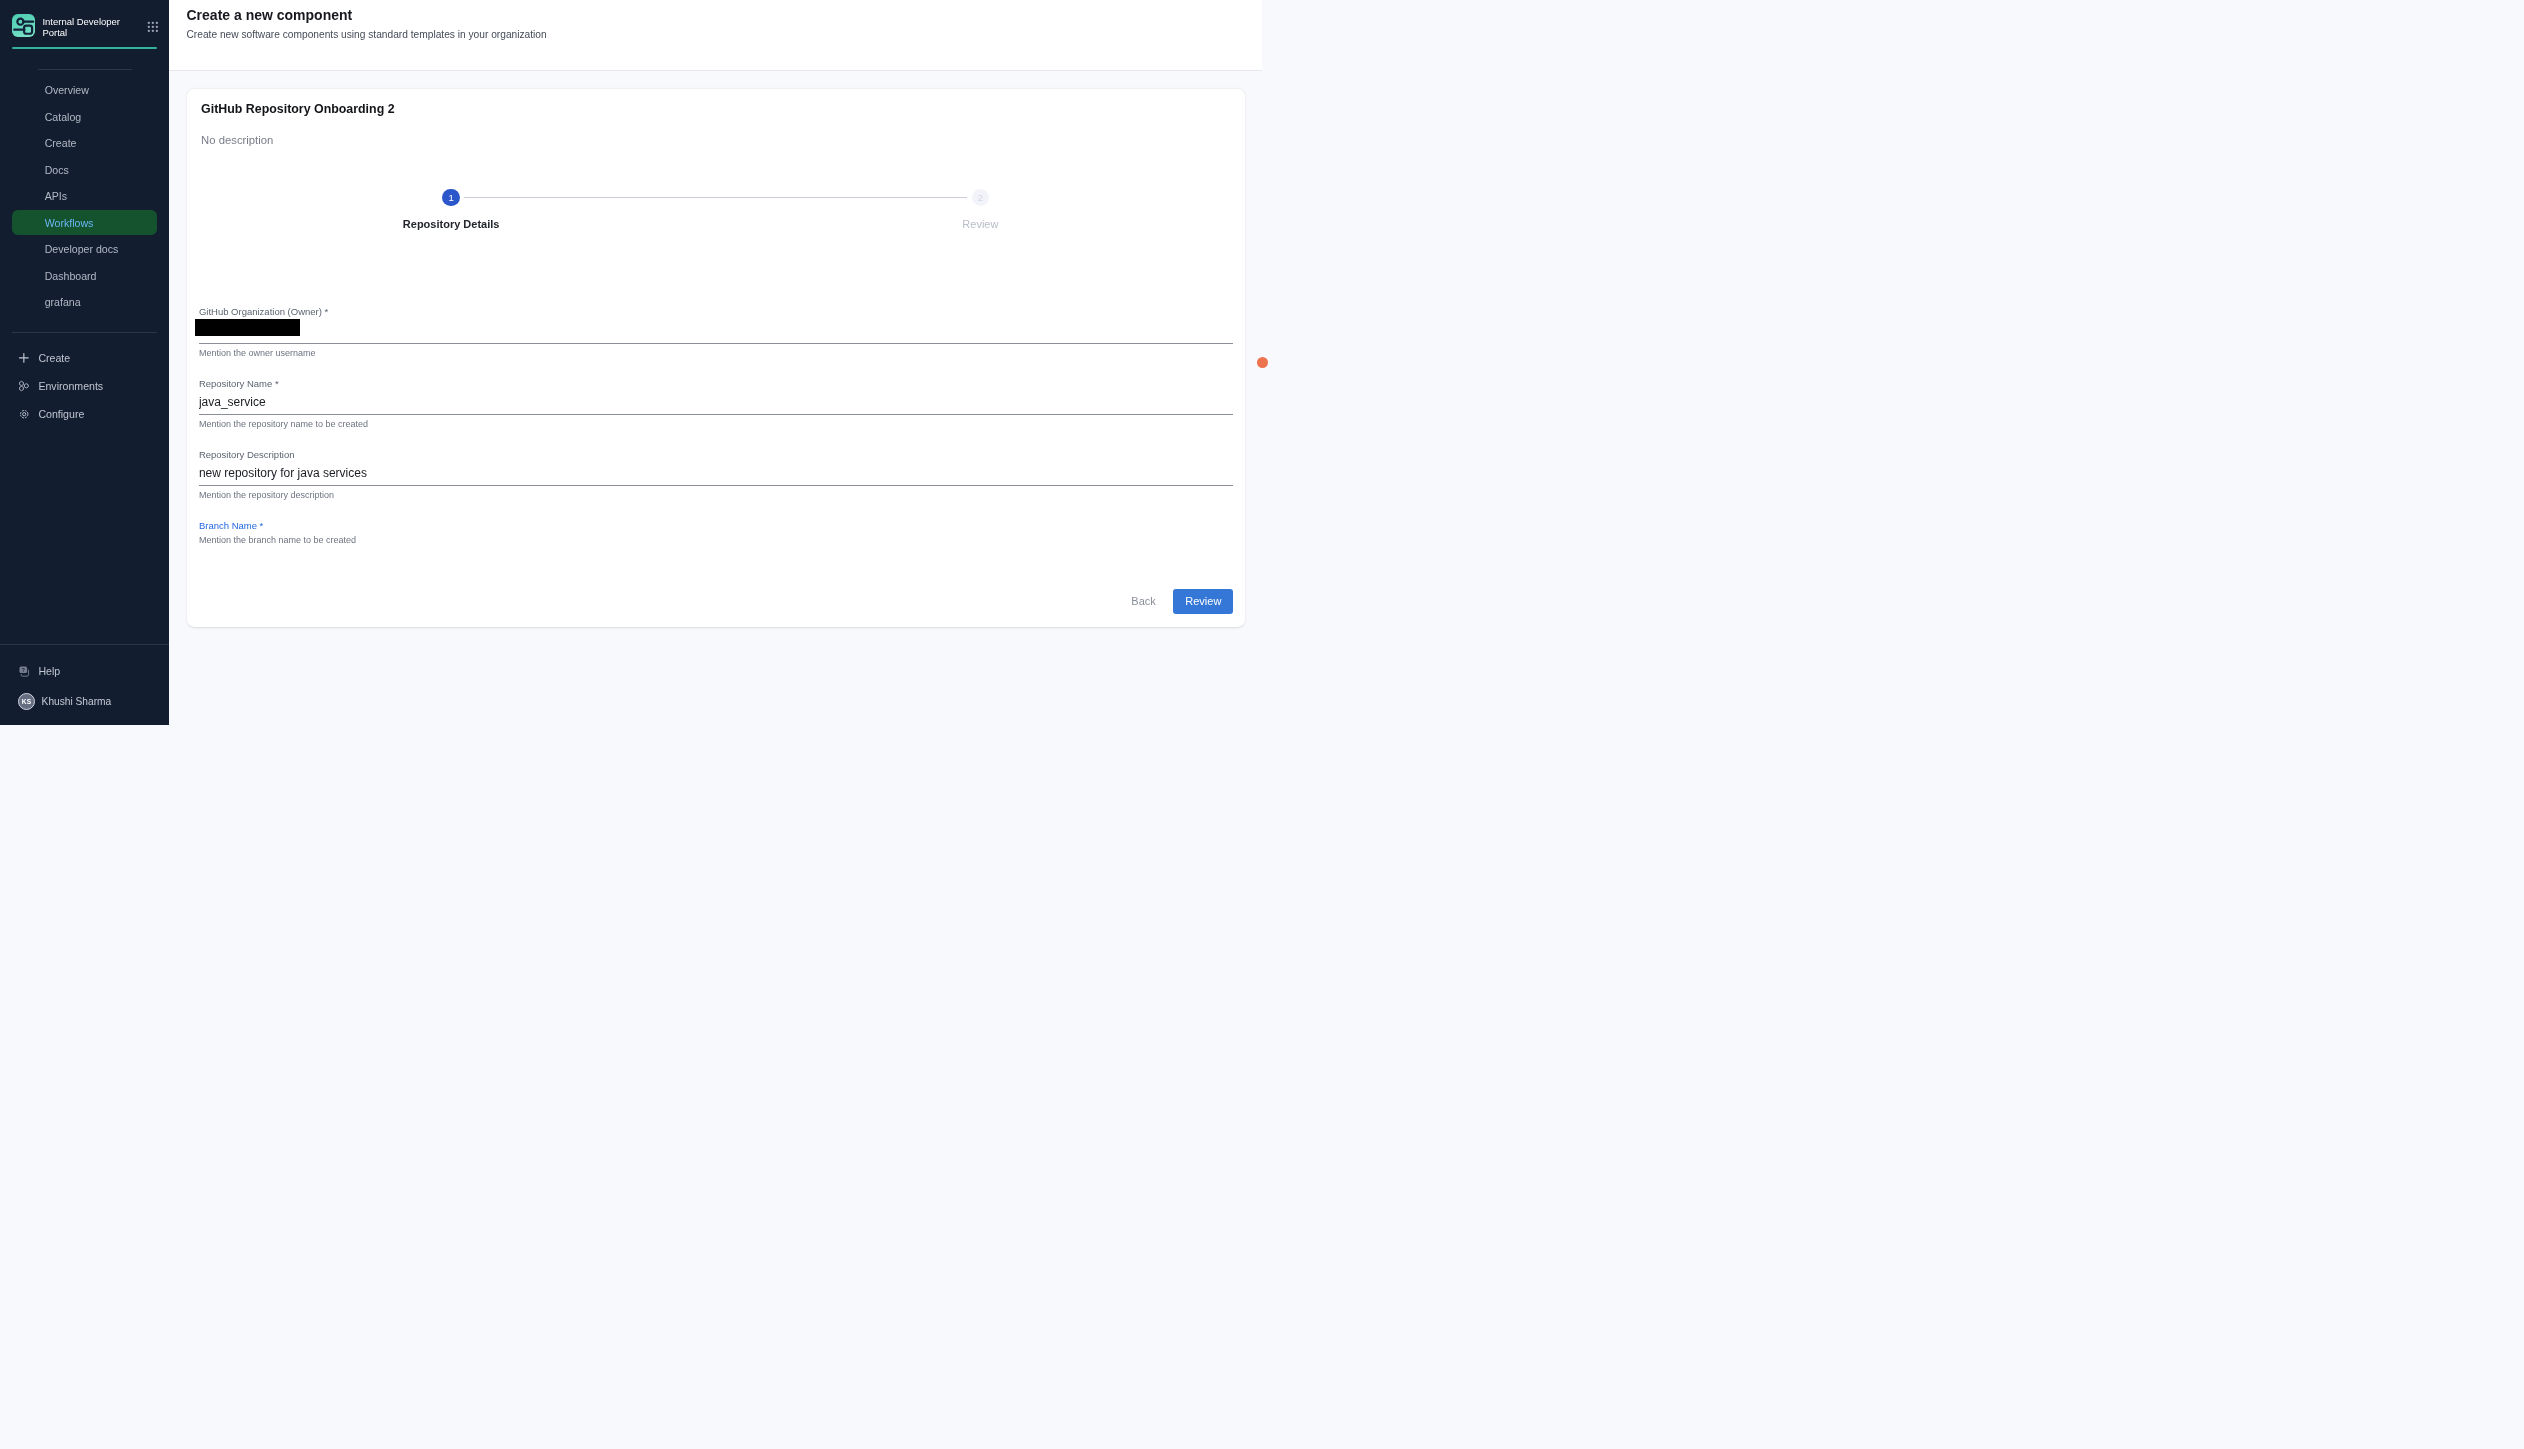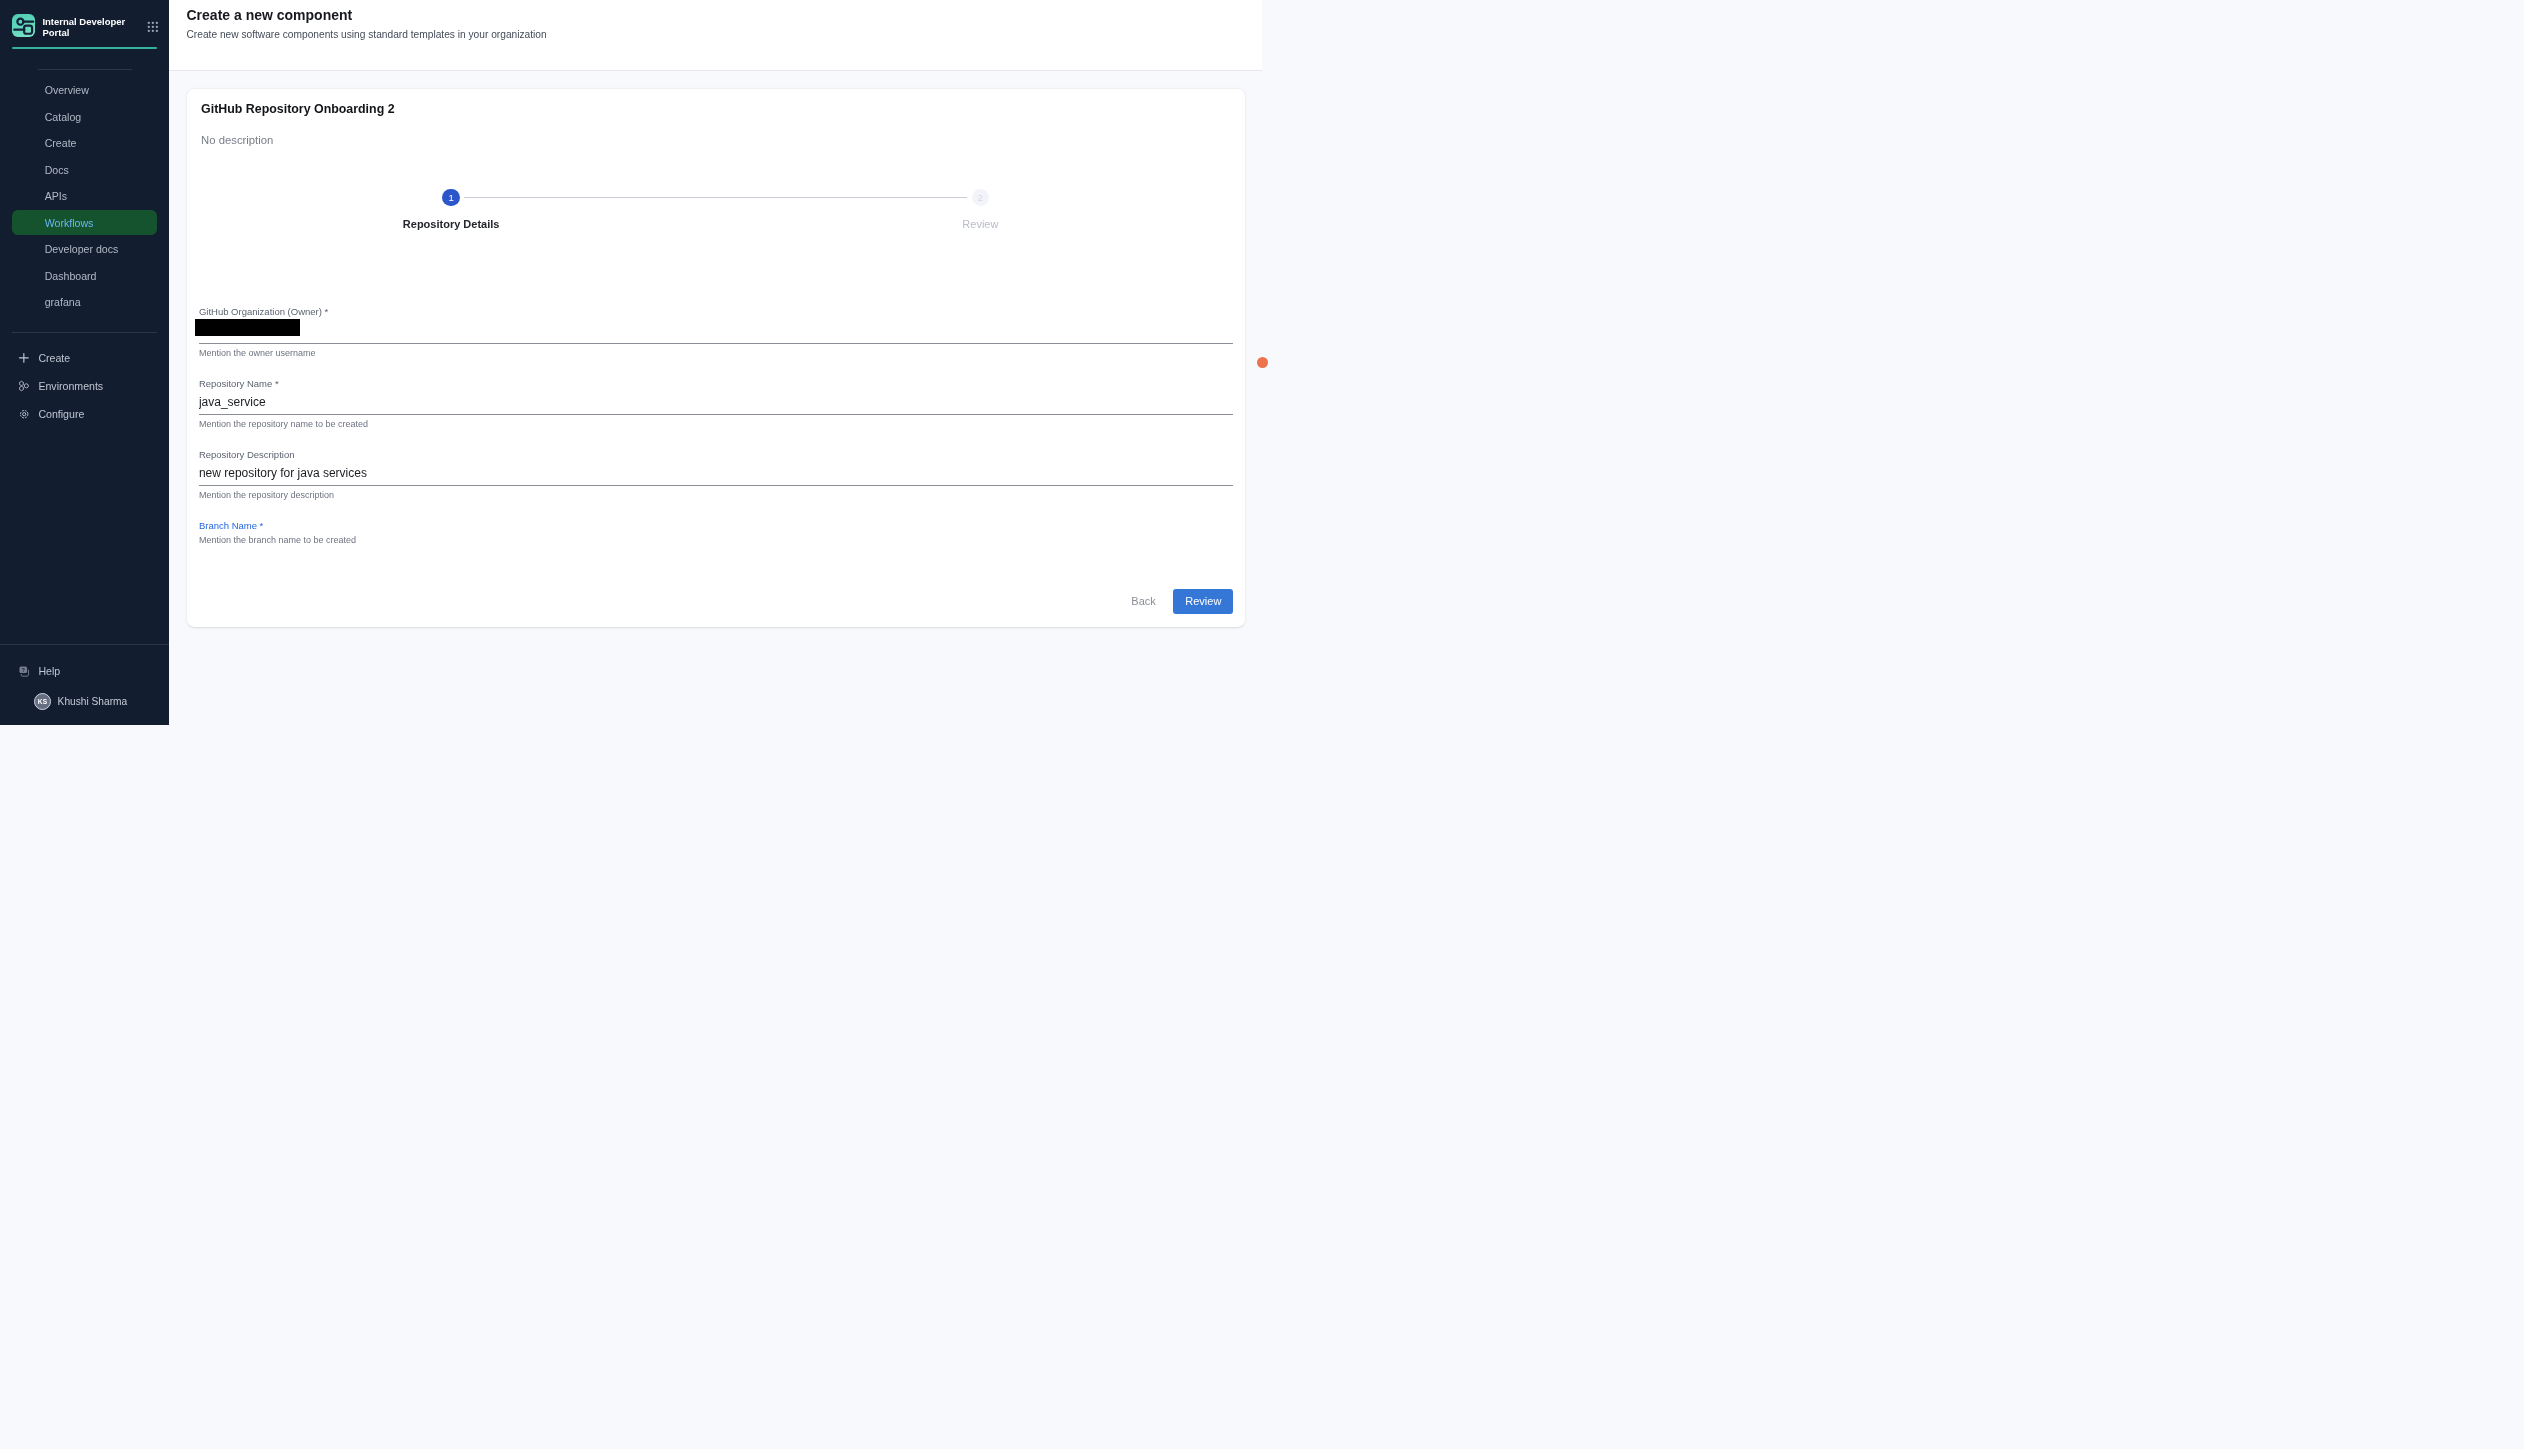--- a/index.html
+++ b/index.html
@@ -19,21 +19,21 @@
     position:relative; z-index:2;
   }
   .logo-row { display:flex; align-items:flex-start; padding:14px 10.2px 0 11.7px; }
   .logo-mark {
     width:23.4px; height:23.4px; border-radius:5.8px;
     background:linear-gradient(160deg,#4ecdb2 0%,#63d8bc 55%,#7fe3c8 100%);
     flex:0 0 auto;
   }
   .brand-title {
     margin-left:7.3px; margin-top:1.5px;
-    color:#ffffff; font-size:9.5px; font-weight:bold; line-height:11.7px;
+    color:#ffffff; font-size:9.5px; font-weight:normal; line-height:11.7px;
     width:86px;
   }
   .apps-icon { margin-left:auto; margin-top:6.6px; cursor:pointer; }
   .brand-rule { height:2.2px; background:#35b29b; margin:8px 11.7px 0 11.7px; border-radius:1.5px; }
   .nav-sep-short { height:0.7px; background:#2b3649; width:94px; margin:20px auto 0 auto; }
   .nav { list-style:none; margin-top:6.6px; }
   .nav-item {
     height:25px; margin:1.5px 12.4px 1.5px 11.7px; border-radius:5.8px;
     display:flex; align-items:center; padding-left:33px;
     font-size:10.6px; color:#b2b9c5; cursor:pointer;
@@ -46,21 +46,21 @@
     font-size:10.6px; color:#c0c6d1; cursor:pointer;
   }
   .action-icon { width:12.4px; height:12.4px; margin-left:18px; margin-right:8px; display:flex; align-items:center; justify-content:center; }
   .grow { flex:1 1 auto; }
   .bottom-sep { height:0.7px; background:#2c3646; width:100%; }
   .side-bottom { padding:13px 0 9.5px 0; }
   .help-item {
     height:28px; display:flex; align-items:center;
     font-size:10.6px; color:#c0c6d1; cursor:pointer;
   }
-  .user-item { margin-top:2.2px; height:28px; display:flex; align-items:center; cursor:pointer;padding-left:16px; }
+  .user-item { margin-top:2.2px; height:28px; display:flex; align-items:center; cursor:pointer; }
   .avatar {
     width:17px; height:17px; border-radius:50%;
     margin-left:18px; margin-right:6.6px;
     background:#666e82; border:1.1px solid #d2d7e0;
     display:flex; align-items:center; justify-content:center;
     color:#ffffff; font-size:6.6px; font-weight:bold; letter-spacing:0.2px;
   }
   .user-name { font-size:10.2px; color:#c6cbd6; }
 
   

